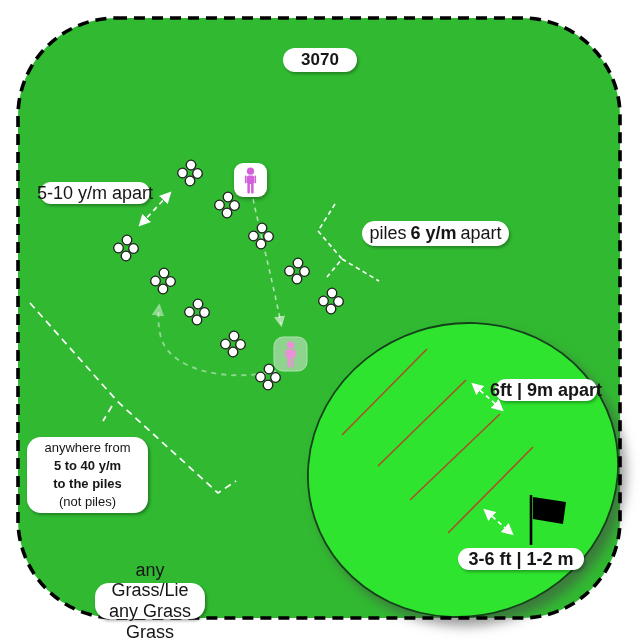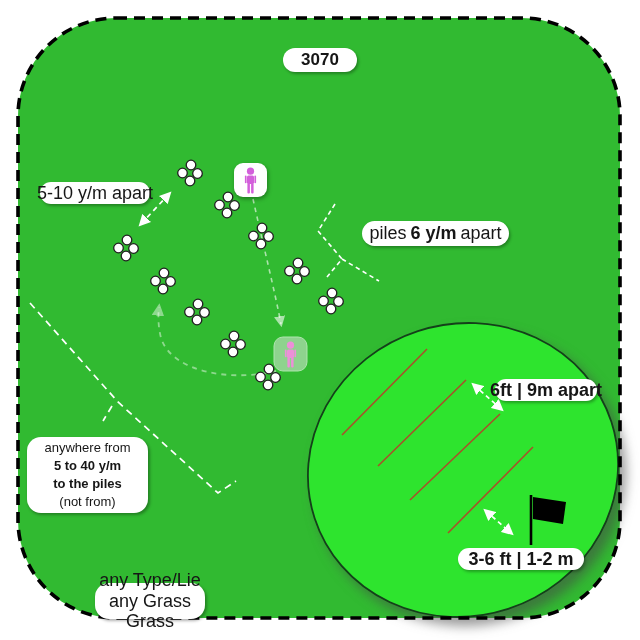--- a/index.html
+++ b/index.html
@@ -134,21 +134,21 @@
   </div>
 
   <div class="pill" style="left:458px;top:548px;width:126px;height:22px;font-weight:600;align-items:flex-end;">
     <span>3-6 ft | 1-2 m</span>
   </div>
 
   <div class="pill multiline" style="left:27px;top:437px;width:121px;height:76px;font-size:13px;line-height:18px;">
     <div>anywhere from</div>
     <div class="b">5 to 40 y/m</div>
     <div class="b">to the piles</div>
-    <div>(not from)</div>
+    <div>(not piles)</div>
   </div>
 
   <div class="pill multiline" style="left:95px;top:583px;width:110px;height:36px;z-index:6;">
-    <div>any Type/Lie</div>
+    <div>any Grass/Lie</div>
     <div>any Grass Grass</div>
   </div>
 
 </div>
 
 </body></html>

